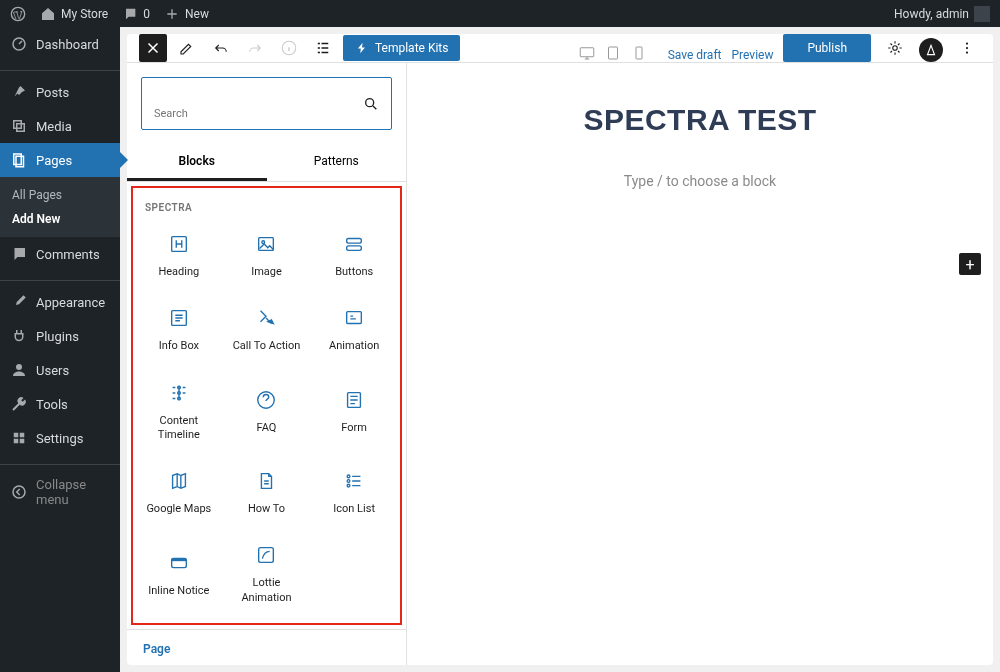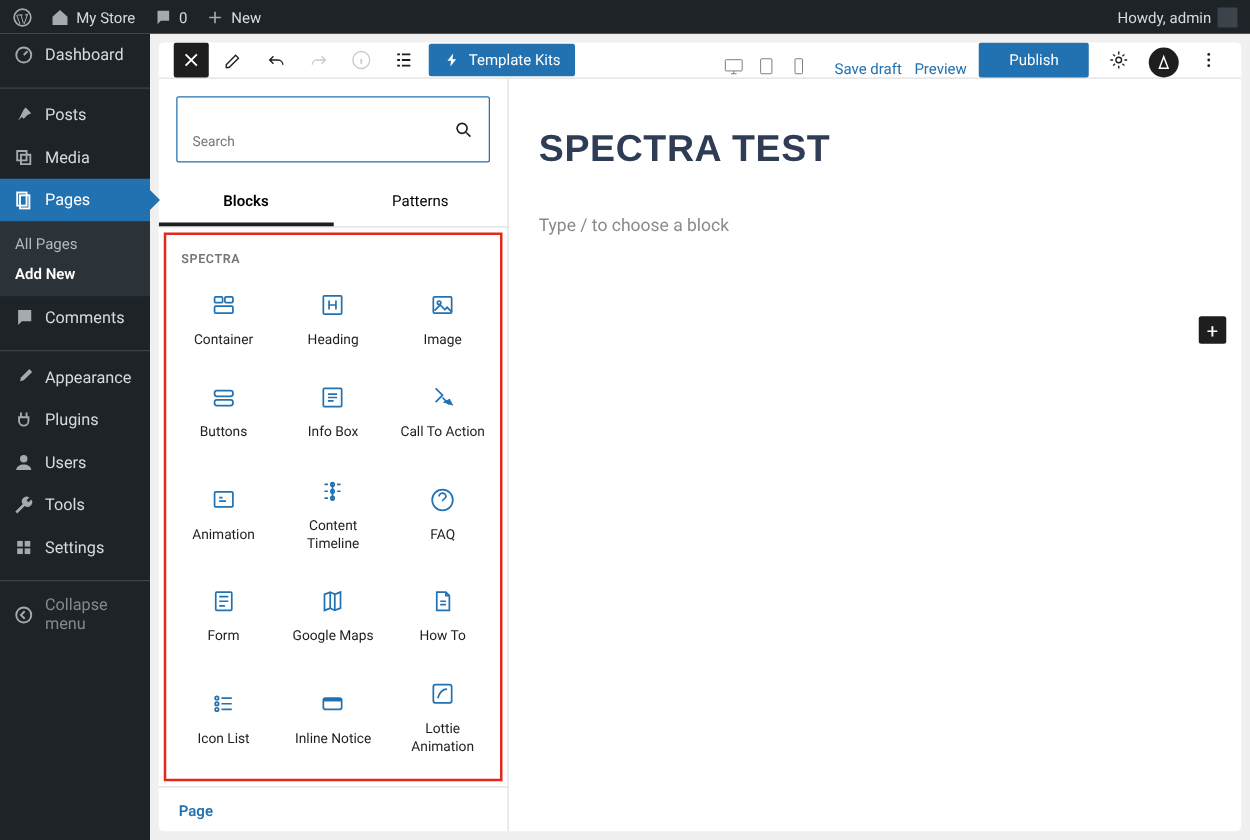--- a/index.html
+++ b/index.html
@@ -57,21 +57,21 @@
 .tab.active { border-bottom: 3px solid #1e1e1e; font-weight: 600; }
 .blocks-area { flex: 1; overflow: auto; padding: 8px 4px; border: 2px solid #e3271a; margin: 4px; position: relative; }
 .section-header { font-size: 10px; color: #757575; font-weight: 600; letter-spacing: .5px; padding: 6px 8px; }
 .block-grid { display: grid; grid-template-columns: repeat(3, 1fr); gap: 4px; }
 .block-item { display: flex; flex-direction: column; align-items: center; justify-content: center; padding: 14px 4px 10px; cursor: pointer; text-align: center; }
 .block-item svg { width: 22px; height: 22px; fill: none; stroke: #2271b1; stroke-width: 1.5; margin-bottom: 10px; }
 .block-item span { font-size: 11px; color: #1e1e1e; line-height: 1.3; }
 .footer-link { border-top: 1px solid #e0e0e0; padding: 12px 16px; font-size: 12px; color: #2271b1; font-weight: 600; cursor: pointer; }
 
 
-.canvas { flex: 1; padding: 40px 24px; position: relative; }
+.canvas { flex: 1; padding: 40px 24px; position: relative; text-align: center; }
 .page-title { font-size: 30px; font-weight: 800; color: #2f3c56; font-family: "Segoe UI", sans-serif; letter-spacing: 0.5px; }
 .placeholder-text { margin-top: 36px; color: #8a8a8a; font-size: 14px; }
 .add-block-btn { position: absolute; right: 12px; top: 190px; width: 22px; height: 22px; background: #1e1e1e; color: #fff; display: flex; align-items: center; justify-content: center; cursor: pointer; border-radius: 2px; font-size: 16px; }
 </style>
 </head>
 <body>
 
 <div class="admin-bar">
   <div class="admin-bar-left">
     <div class="admin-bar-item">
@@ -282,28 +282,20 @@
         </div>
         <div class="tabs">
           <div class="tab active">Blocks</div>
           <div class="tab">Patterns</div>
         </div>
         <div class="blocks-area">
           <div class="section-header">SPECTRA</div>
           <div class="block-grid">
             <div class="block-item">
                 <svg viewBox="0 0 24 24">
-                  <rect x="4" y="5" width="7" height="5" rx="1"></rect>
-                  <rect x="13" y="5" width="7" height="5" rx="1"></rect>
-                  <rect x="4" y="13" width="16" height="6" rx="1"></rect>
-                </svg>
-                <span>Container</span>
-              </div>
-            <div class="block-item">
-                <svg viewBox="0 0 24 24">
                   <rect x="4" y="4" width="16" height="16" rx="1"></rect>
                   <path d="M9 8v8M15 8v8M9 12h6"></path>
                 </svg>
                 <span>Heading</span>
               </div>
             <div class="block-item">
                 <svg viewBox="0 0 24 24">
                   <rect x="4" y="5" width="16" height="14" rx="1"></rect>
                   <circle cx="9" cy="10" r="1.5"></circle>
                   <path d="M5 17l5-5 4 4 2-2 4 4"></path>

